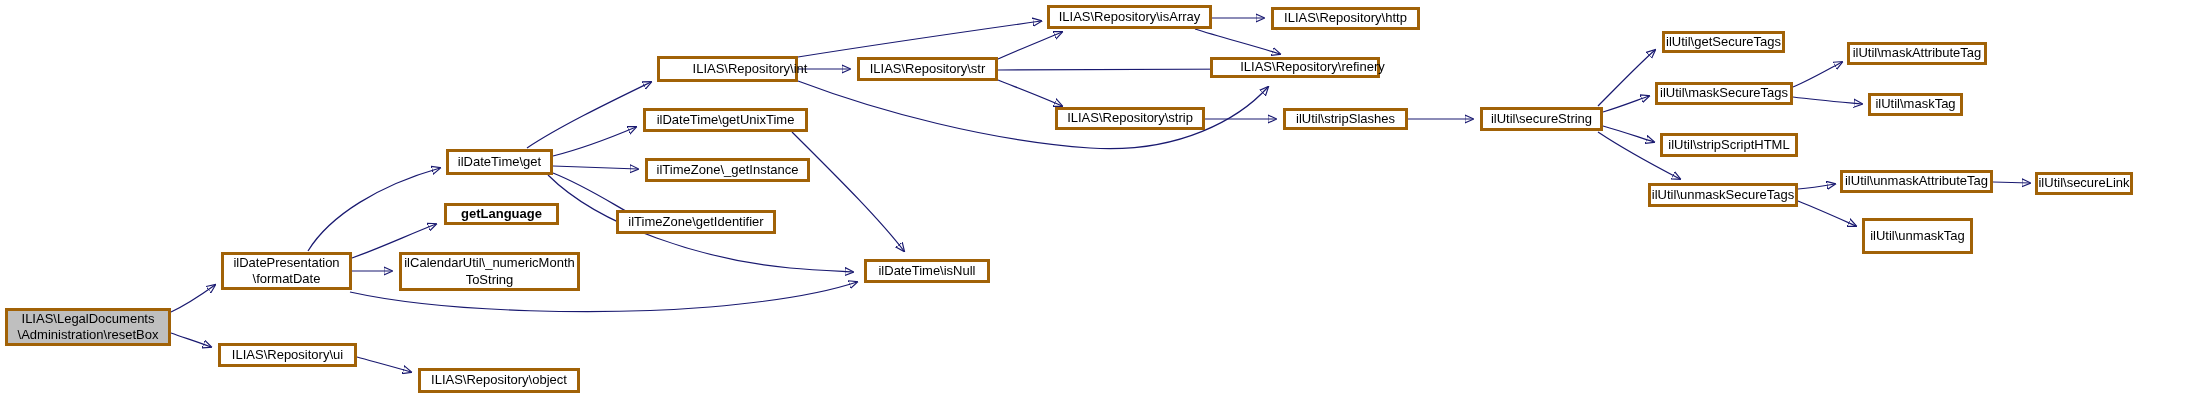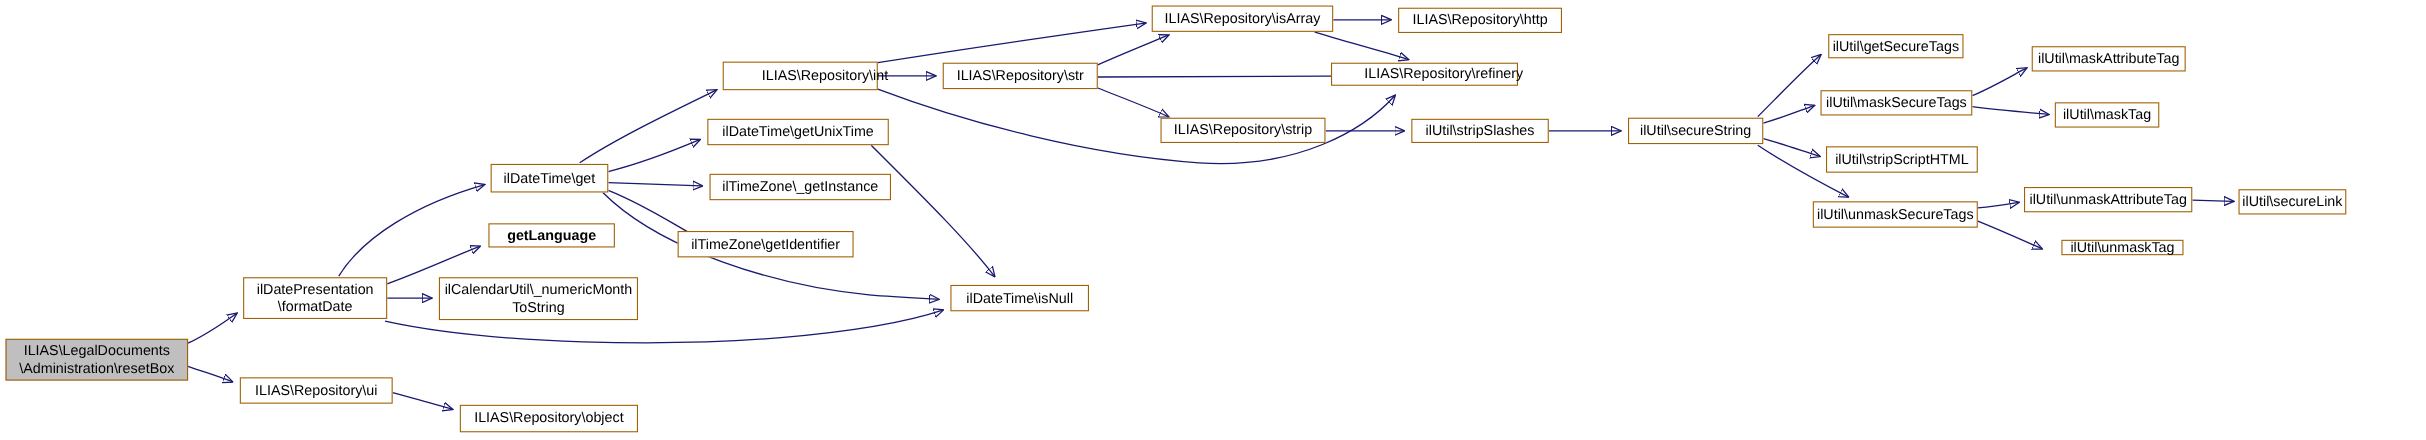--- a/index.html
+++ b/index.html
@@ -22,21 +22,21 @@
   }
   svg.edges path {
     fill: none;
     stroke: #191970;
     stroke-width: 1.2;
   }
   .node {
     position: absolute;
     box-sizing: border-box;
     background: #ffffff;
-    border: 1px solid #a16207;
+    border: 3px solid #a16207;
     color: #000000;
     font-size: 13px;
     line-height: 16.5px;
     display: flex;
     flex-direction: column;
     align-items: center;
     justify-content: center;
     text-align: center;
     white-space: nowrap;
     cursor: pointer;
@@ -191,21 +191,21 @@
   </div>
 
   <div class="node" style="left:1868px; top:93px; width:95px; height:23px;">
     <span>ilUtil\maskTag</span>
   </div>
 
   <div class="node" style="left:1840px; top:170px; width:153px; height:23px;">
     <span>ilUtil\unmaskAttributeTag</span>
   </div>
 
-  <div class="node" style="left:1862px; top:218px; width:111px; height:14px;margin-left:12px;">
+  <div class="node" style="left:1862px; top:218px; width:111px; height:36px;">
     <span>ilUtil\unmaskTag</span>
   </div>
 
   <div class="node" style="left:2035px; top:172px; width:98px; height:23px;">
     <span>ilUtil\secureLink</span>
   </div>
 
 </div>
 
 </body></html>

